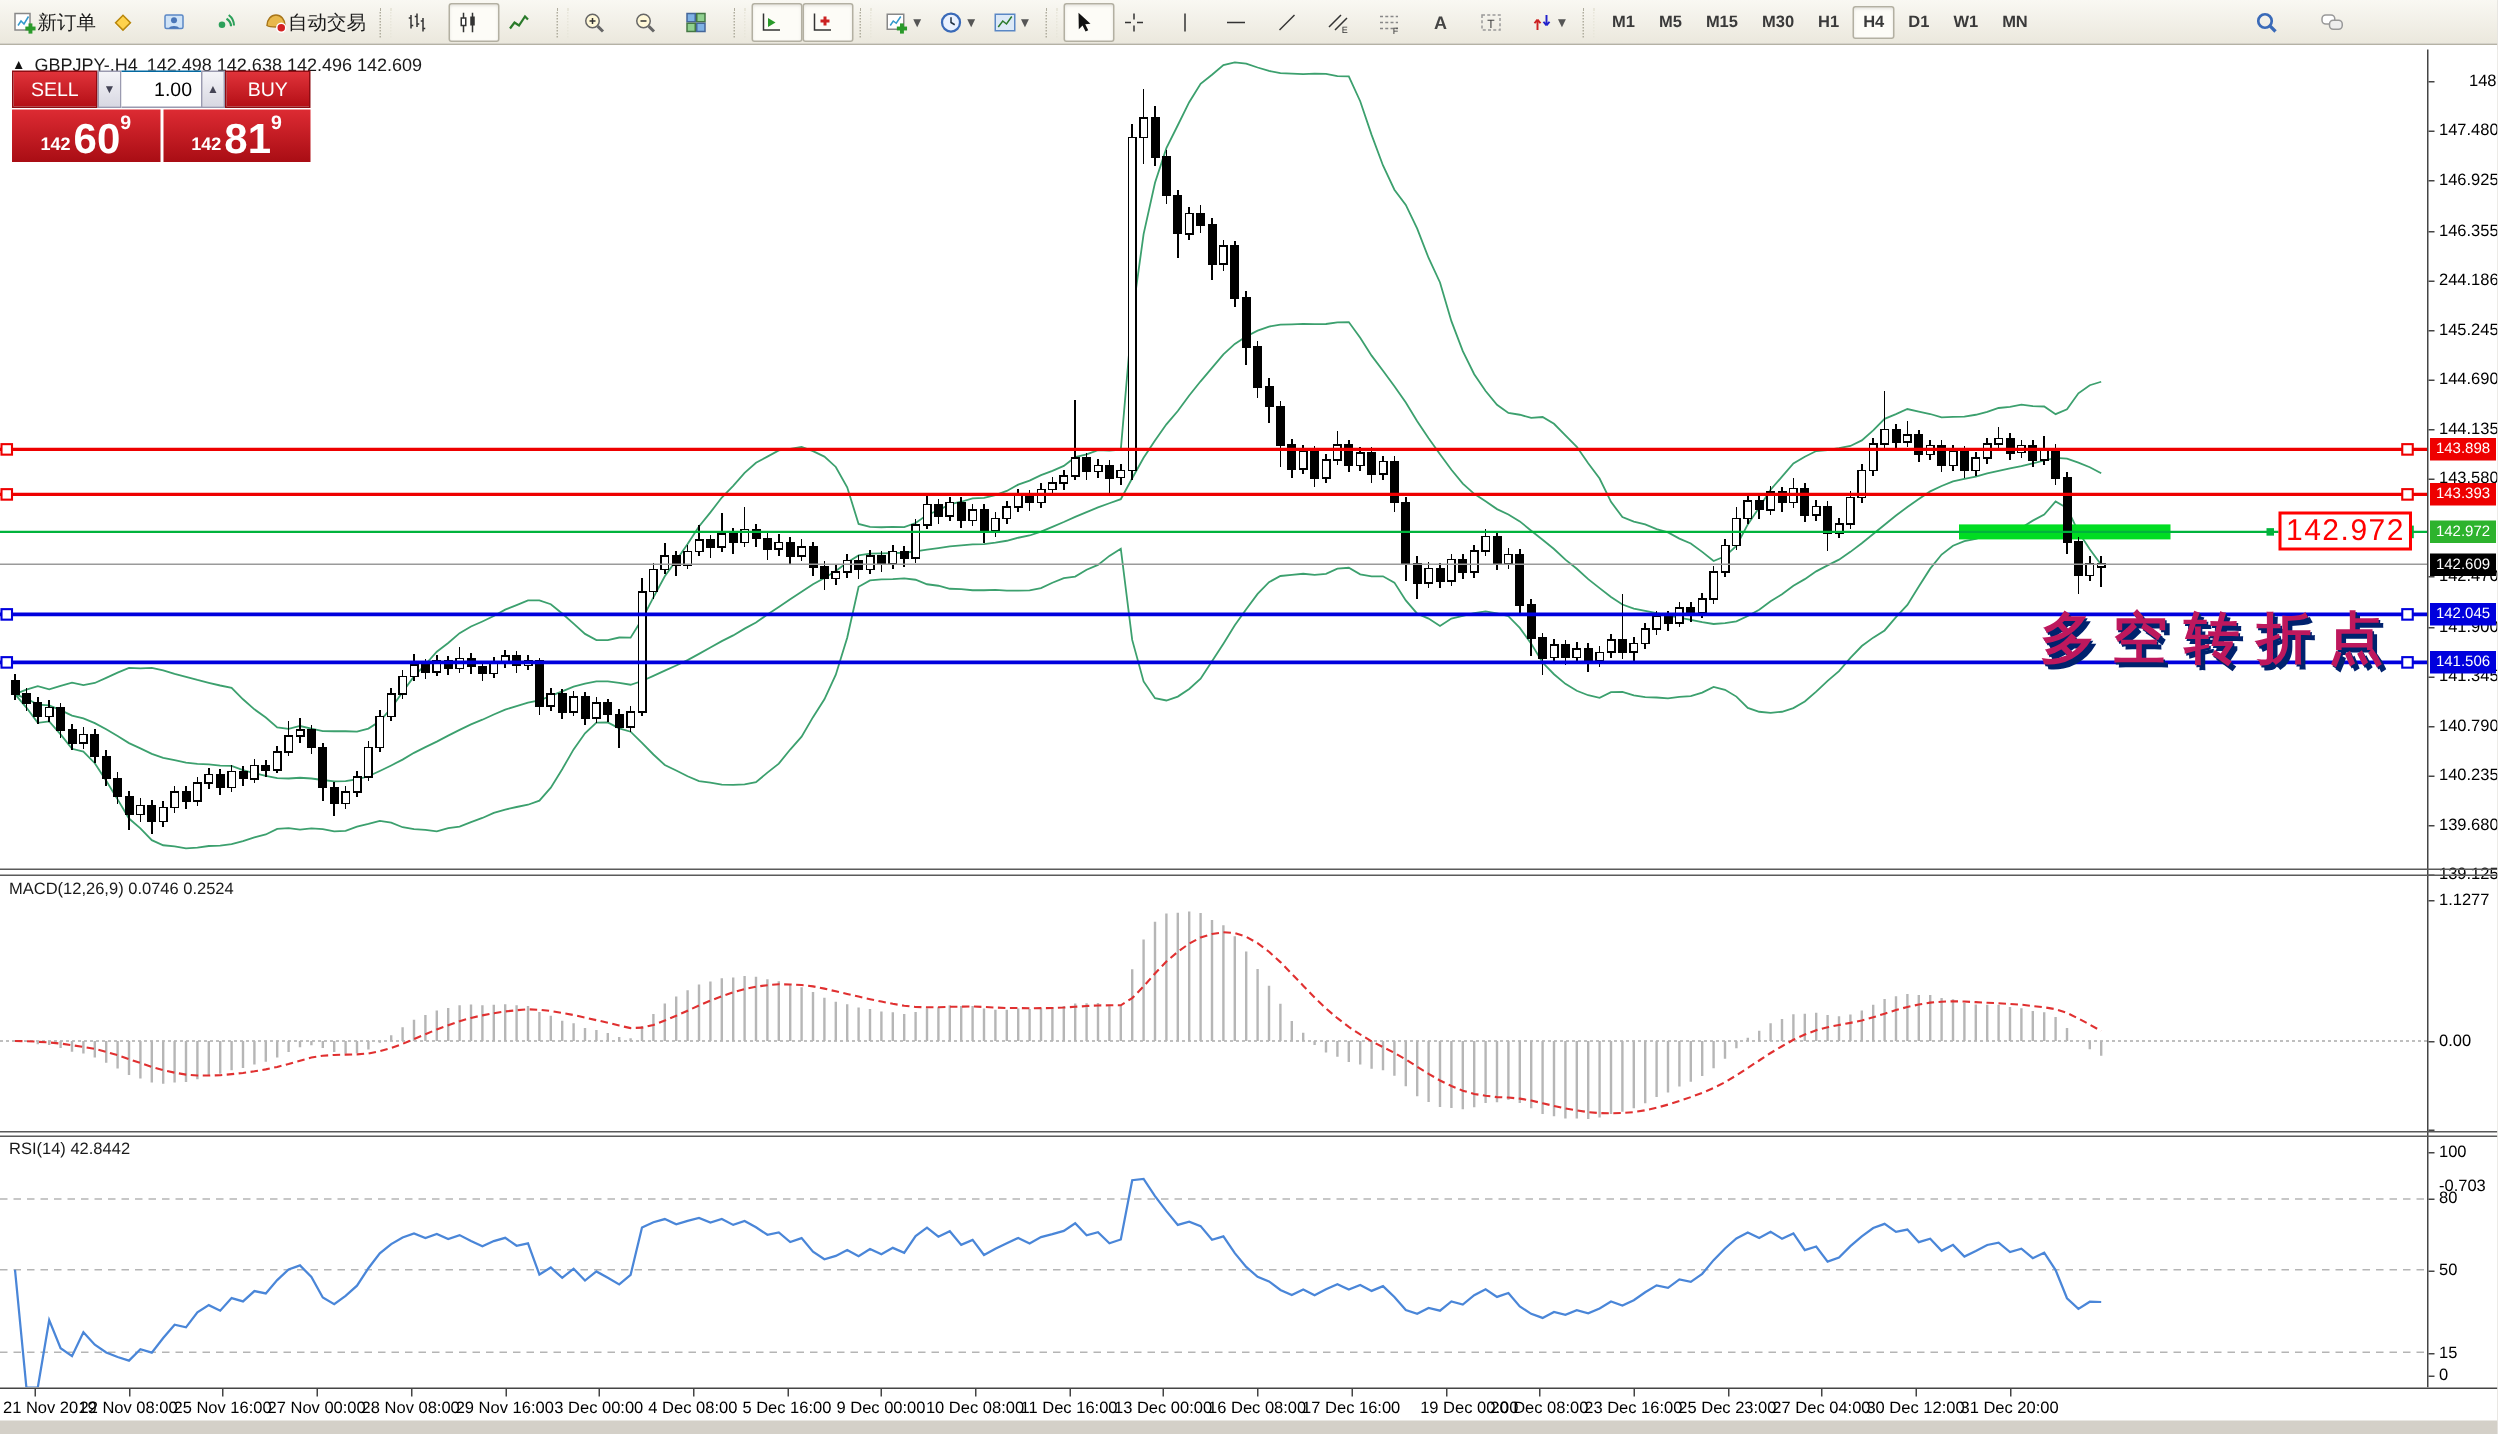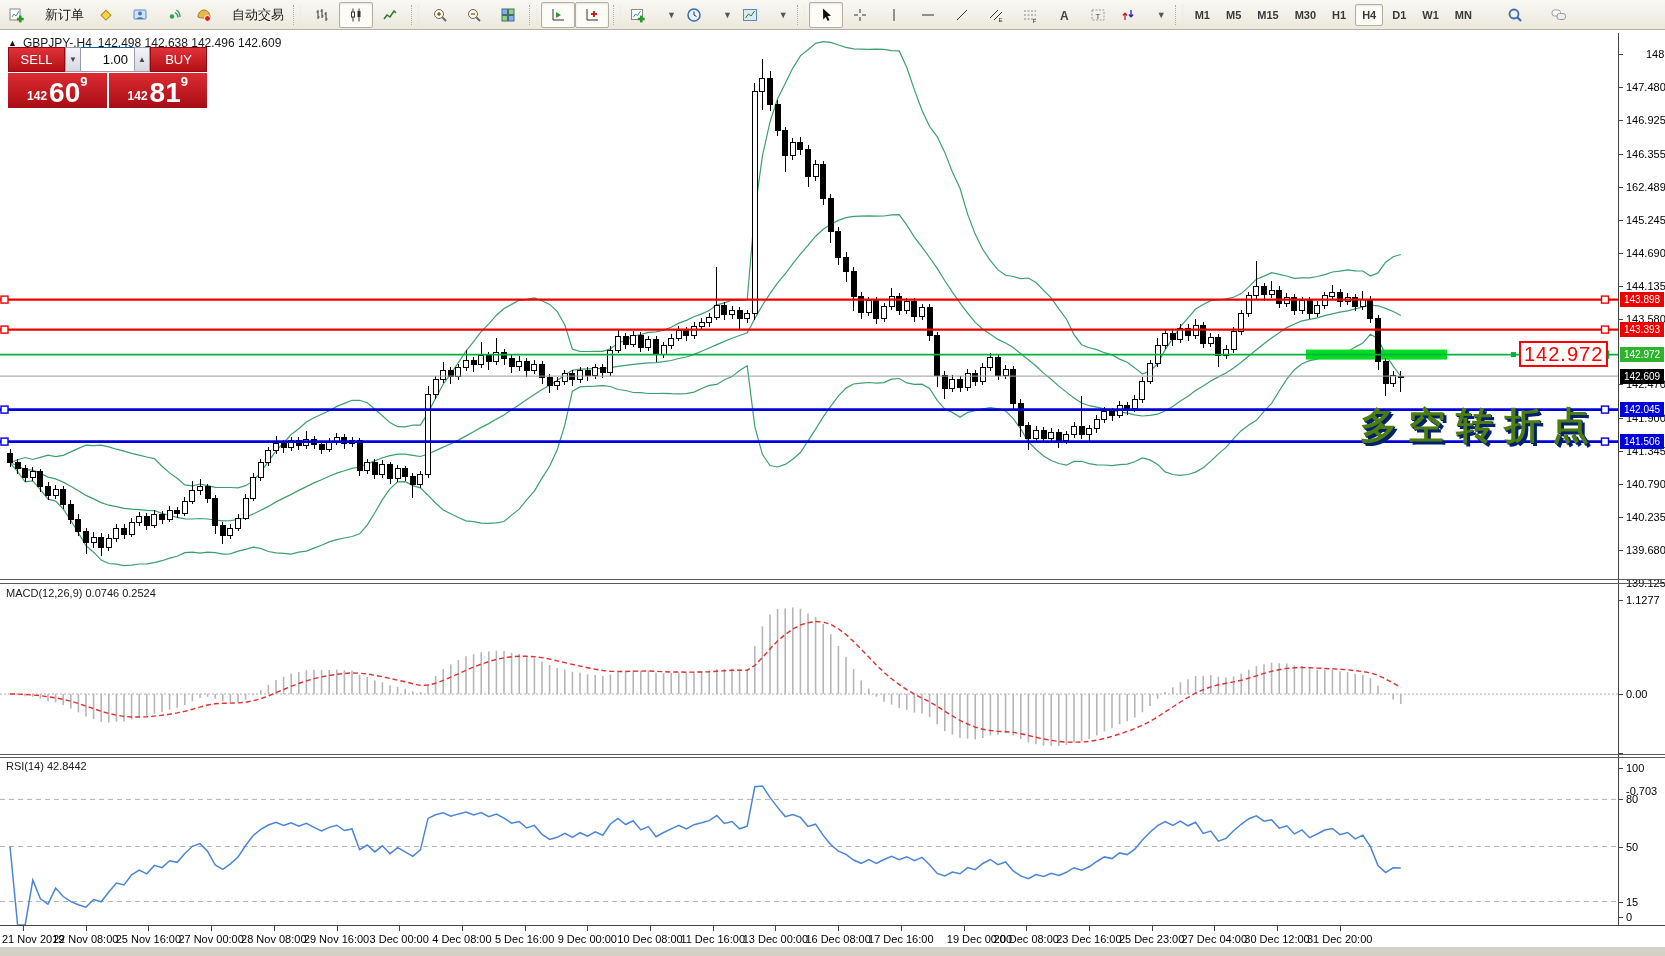--- a/index.html
+++ b/index.html
@@ -1,22 +1,22 @@
 <!DOCTYPE html>
 <html><head>
 <meta charset="utf-8">
 <style>
   html,body{margin:0;padding:0;background:#d4d0c8;font-family:"Liberation Sans","DejaVu Sans",sans-serif;}
   #app{position:relative;width:1665px;height:956px;background:#fff;overflow:hidden;}
   
   #toolbar{position:absolute;left:0;top:0;width:1665px;height:30px;
     background:linear-gradient(#f9f8f3,#ebe8dd);border-bottom:1px solid #b5b2a5;
     display:flex;align-items:center;padding:0 4px;box-sizing:border-box;}
-  .tb-btn{height:24px;min-width:24px;display:flex;align-items:center;justify-content:center;
-    gap:20px;padding:0 4px;border:1px solid transparent;border-radius:2px;cursor:default;}
+  .tb-btn{height:24px;min-width:24px;display:flex;align-items:center;justify-content:flex-start;
+    gap:0;padding:0 4px;border:1px solid transparent;border-radius:2px;cursor:default;}
   .tb-btn.pressed{border-color:#b3b0a2;background:#fdfcf7;box-shadow:inset 0 1px 2px rgba(0,0,0,.10);}
   .tb-label{font-size:13px;color:#1a1a1a;white-space:nowrap;}
   .tb-dd{font-size:9px;color:#555;margin-left:1px;}
   .grip{width:6px;height:20px;border-left:1px dotted #b0ad9e;border-right:1px dotted #e8e6da;margin:0 4px;}
   .tf-btn{height:20px;padding:0 6px;margin:0 1px;font-size:11px;font-weight:700;color:#3a3a3a;
     border:1px solid transparent;border-radius:2px;display:flex;align-items:center;}
   .tf-btn.active{border-color:#b3b0a2;background:#fdfcf7;box-shadow:inset 0 1px 2px rgba(0,0,0,.10);}
   .tb-right{margin-left:auto;margin-right:85px;display:flex;gap:10px;align-items:center;}
   .icon16 svg{display:block;}
   
@@ -35,21 +35,21 @@
   .t-lbl.first{transform:none;}
   #bottomstrip{position:absolute;left:0;top:947px;width:1665px;height:9px;background:#d4d0c8;z-index:3;}
   
   #chart-title{position:absolute;left:8px;top:36px;z-index:5;font-size:12px;color:#1a1a1a;display:flex;gap:6px;align-items:center;}
   #chart-title .tri{font-size:9px;color:#111;}
   #macd-label,#rsi-label{position:absolute;left:6px;z-index:5;font-size:11px;color:#1a1a1a;}
   #macd-label{top:587px;} #rsi-label{top:760px;}
   #big-price-label{position:absolute;left:1519px;top:341px;z-index:6;background:#fff;border:2px solid #ff0000;
     color:#ff0000;font-size:20px;padding:0 3px;letter-spacing:1px;line-height:22px;}
   #annotation{position:absolute;left:1360px;top:401px;z-index:6;font-size:37px;font-weight:700;
-    letter-spacing:11px;color:#4d7c0f;text-shadow:3px 3px 0 #00226e,1px 1px 0 #00226e;white-space:nowrap;}
+    letter-spacing:11px;color:#be185d;text-shadow:3px 3px 0 #00226e,1px 1px 0 #00226e;white-space:nowrap;}
   
   #ocp{position:absolute;left:8px;top:47px;width:199px;z-index:6;font-family:"Liberation Sans",sans-serif;}
   #ocp-row1{display:flex;height:25px;}
   .ocp-btn{width:57px;background:linear-gradient(#e0333a,#b40f16);color:#fff;font-size:13px;
     display:flex;align-items:center;justify-content:center;border:1px solid #8f0c12;box-sizing:border-box;}
   .spin{width:16px;background:linear-gradient(#f4f4f8,#d8d8e2);border:1px solid #9a9ab0;box-sizing:border-box;
     display:flex;align-items:center;justify-content:center;font-size:8px;color:#445;}
   #vol{flex:1;background:#fff;border-top:1px solid #0369a1;border-bottom:1px solid #9a9ab0;
     display:flex;align-items:center;justify-content:flex-end;padding-right:6px;font-size:13px;color:#000;}
   #ocp-row2{display:flex;gap:2px;margin-top:1px;height:35px;}
@@ -925,21 +925,21 @@
   <div id="axis">
       <div class="ax-tick" style="top: 21px;"></div>
       <div class="ax-lbl" style="top: 15px; margin-left: 20px;">148.035</div>
       <div class="ax-tick" style="top: 54px;"></div>
       <div class="ax-lbl" style="top: 48px;">147.480</div>
       <div class="ax-tick" style="top: 86.9px;"></div>
       <div class="ax-lbl" style="top: 80.9px;">146.925</div>
       <div class="ax-tick" style="top: 120.7px;"></div>
       <div class="ax-lbl" style="top: 114.7px;">146.355</div>
       <div class="ax-tick" style="top: 153.7px;"></div>
-      <div class="ax-lbl" style="top: 147.7px;">162.489</div>
+      <div class="ax-lbl" style="top: 147.7px;">244.186</div>
       <div class="ax-tick" style="top: 186.6px;"></div>
       <div class="ax-lbl" style="top: 180.6px;">145.245</div>
       <div class="ax-tick" style="top: 219.6px;"></div>
       <div class="ax-lbl" style="top: 213.6px;">144.690</div>
       <div class="ax-tick" style="top: 252.5px;"></div>
       <div class="ax-lbl" style="top: 246.5px;">144.135</div>
       <div class="ax-tick" style="top: 285.5px;"></div>
       <div class="ax-lbl" style="top: 279.5px;">143.580</div>
       <div class="ax-tick" style="top: 351.4px;"></div>
       <div class="ax-lbl" style="top: 345.4px;">142.470</div>

